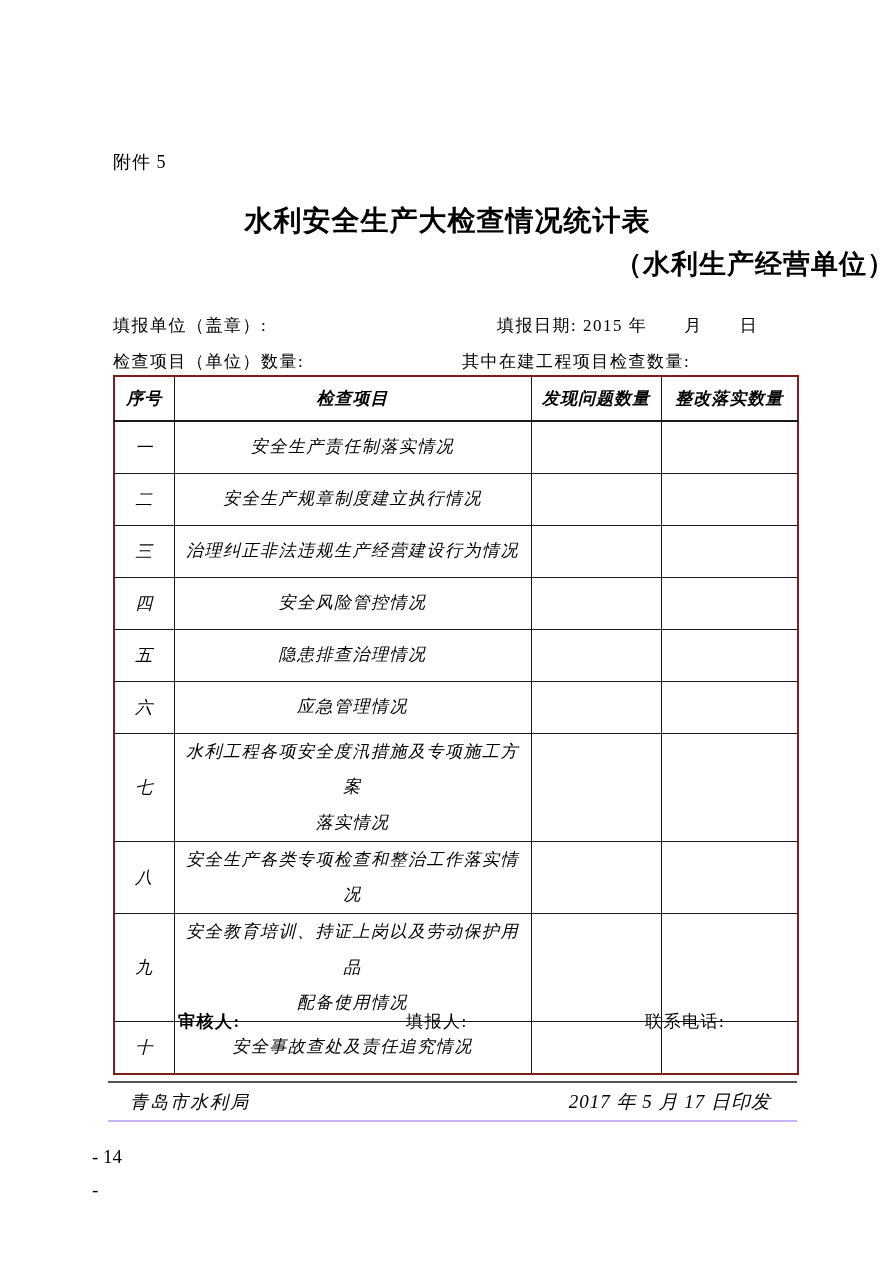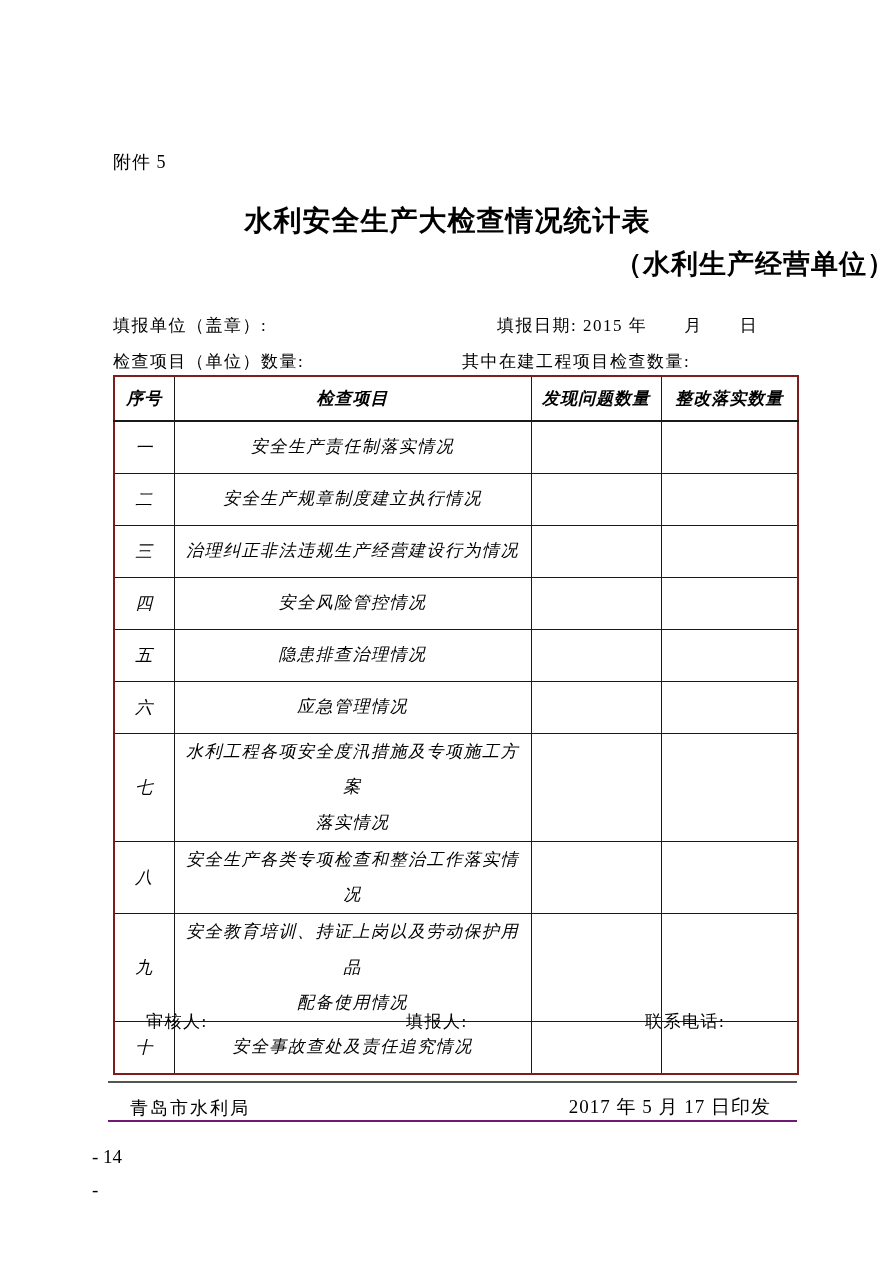--- a/index.html
+++ b/index.html
@@ -98,37 +98,38 @@
     line-height: 2.1;
   }
   .signers { position: absolute; top: 1010px; left: 0; width: 100%; }
   .signer {
     position: absolute;
     font-size: 17px;
     letter-spacing: 1.5px;
     font-weight: 500;
     white-space: nowrap;
   }
-  .signer.reviewer { left: 146px; }
+  .signer.reviewer { left: 178px; font-weight: bold; }
   .signer.preparer { left: 406px; }
   .signer.phone    { left: 645px; }
 
   .colophon {
     position: absolute;
     left: 108px;
     top: 1081px;
     width: 689px;
     height: 41px;
     border-top: 2px solid #555555;
-    border-bottom: 2px solid #701a75;
+    border-bottom: 2px solid #c4b5fd;
     display: flex;
-    align-items: flex-end;
+    align-items: center;
     justify-content: space-between;
     box-sizing: border-box;
     padding: 0 26px 0 22px;
+    font-style: italic;
   }
   .colophon .issuer {
     font-size: 18px;
     letter-spacing: 2px;
   }
   .colophon .issue-date {
     font-size: 19px;
     letter-spacing: 1px;
     white-space: pre;
   }

